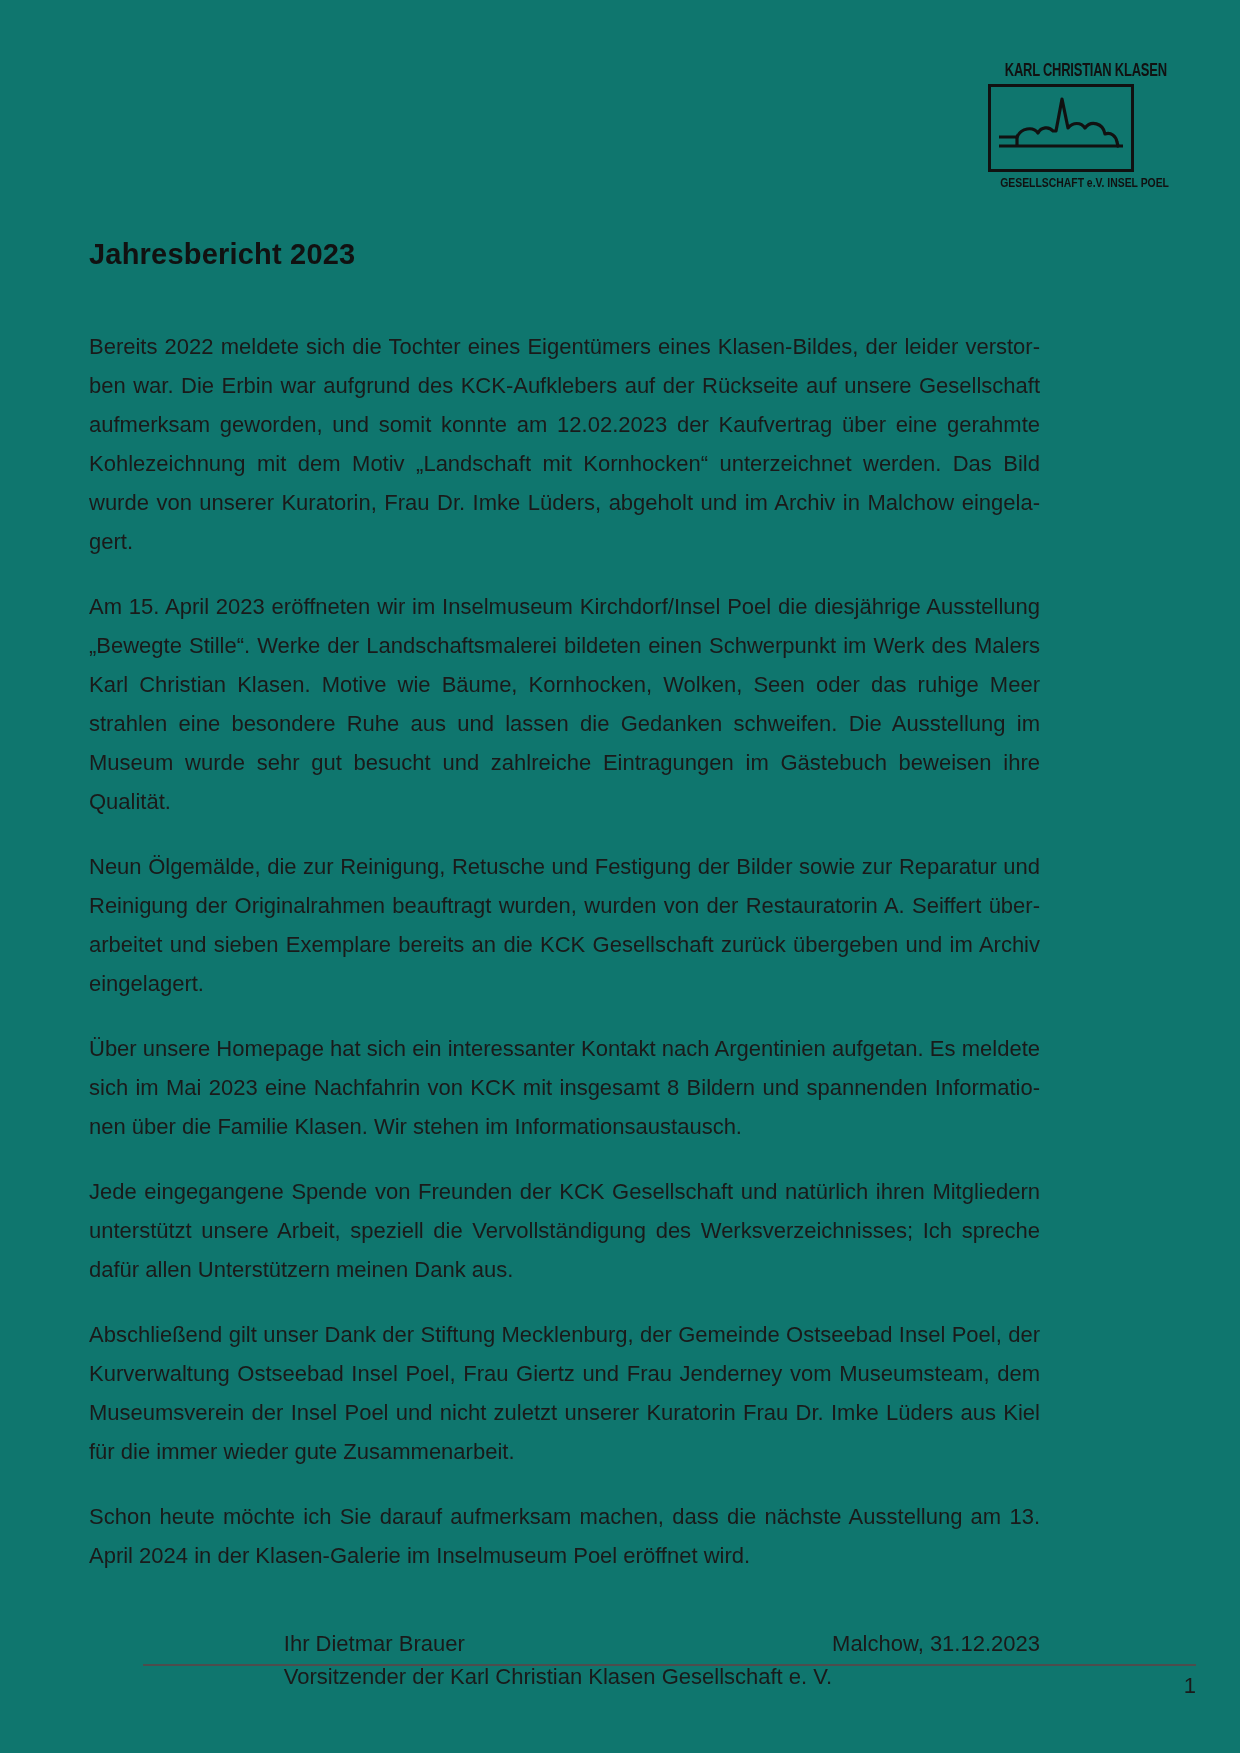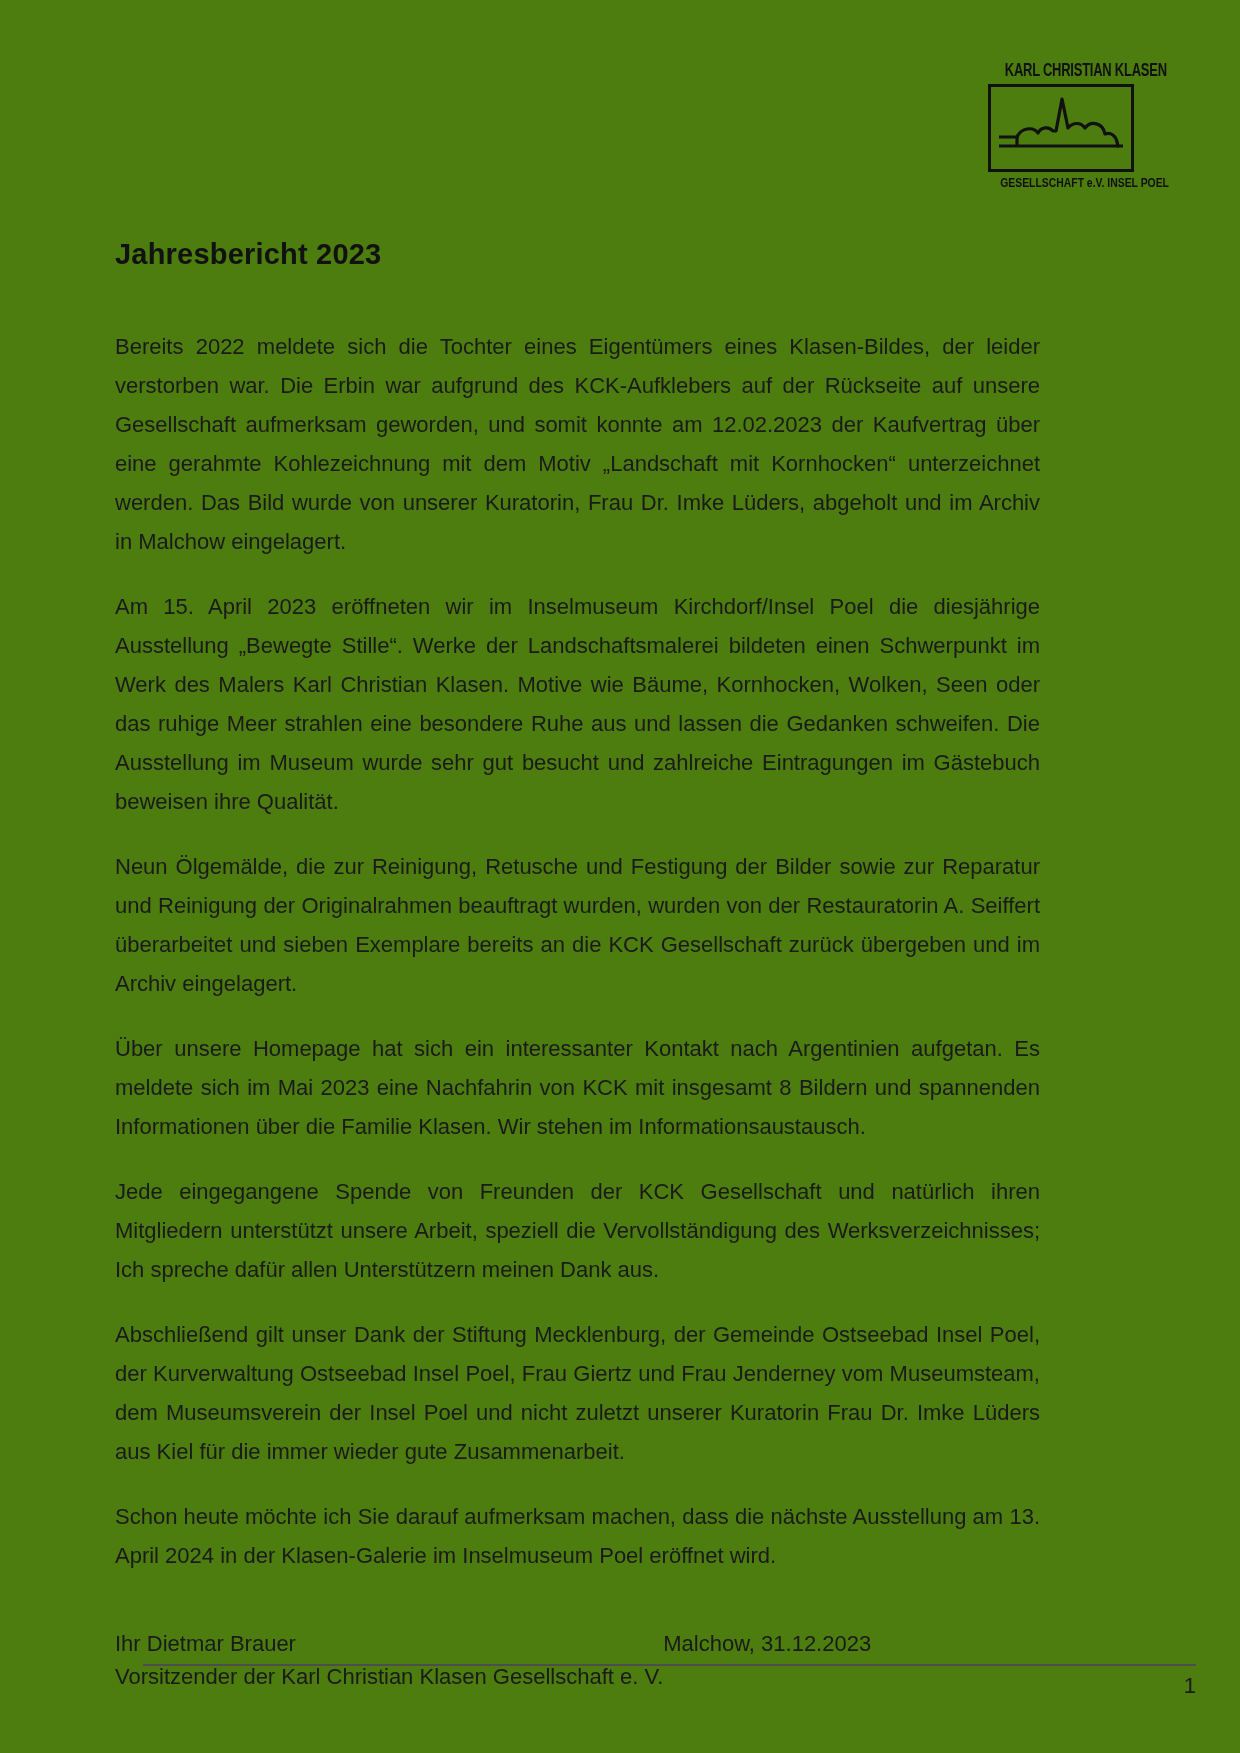--- a/index.html
+++ b/index.html
@@ -1,20 +1,20 @@
 <!DOCTYPE html>
 <html><head>
 <meta charset="utf-8">
 <style>
   html, body { margin: 0; padding: 0; background: #ffffff; }
   .page {
     position: relative;
     width: 1240px;
     height: 1753px;
-    background: #4d7c0f;
+    background: #0f766e;
     font-family: "Liberation Sans", sans-serif;
     color: #1a1a1a;
     overflow: hidden;
   }
 
   
   .logo {
     position: absolute;
     top: 60px;
     right: 103px;
@@ -44,41 +44,41 @@
   .logo-subtitle {
     display: block;
     font-weight: bold;
     font-size: 13px;
     white-space: nowrap;
     transform: scaleX(0.80);
     transform-origin: center;
   }
 
   
-  main { padding: 238px 200px 0 115px; }
+  main { padding: 238px 200px 0 89px; }
   h1.doc-title {
     margin: 0;
     font-size: 29px;
     font-weight: bold;
     color: #111;
     letter-spacing: 0.2px;
   }
   p.body-par {
     margin: 0 0 26px 0;
     font-size: 22px;
     line-height: 39px;
     text-align: justify;
     hyphens: manual;
   }
   p.first-par { margin-top: 56px; }
 
   
   .signature {
     display: flex;
-    justify-content: flex-start;
+    justify-content: flex-end;
     align-items: flex-start;
     margin-top: 52px;
     font-size: 22px;
     line-height: 33px;
   }
 
   
   .footer {
     position: absolute;
     left: 143px;

